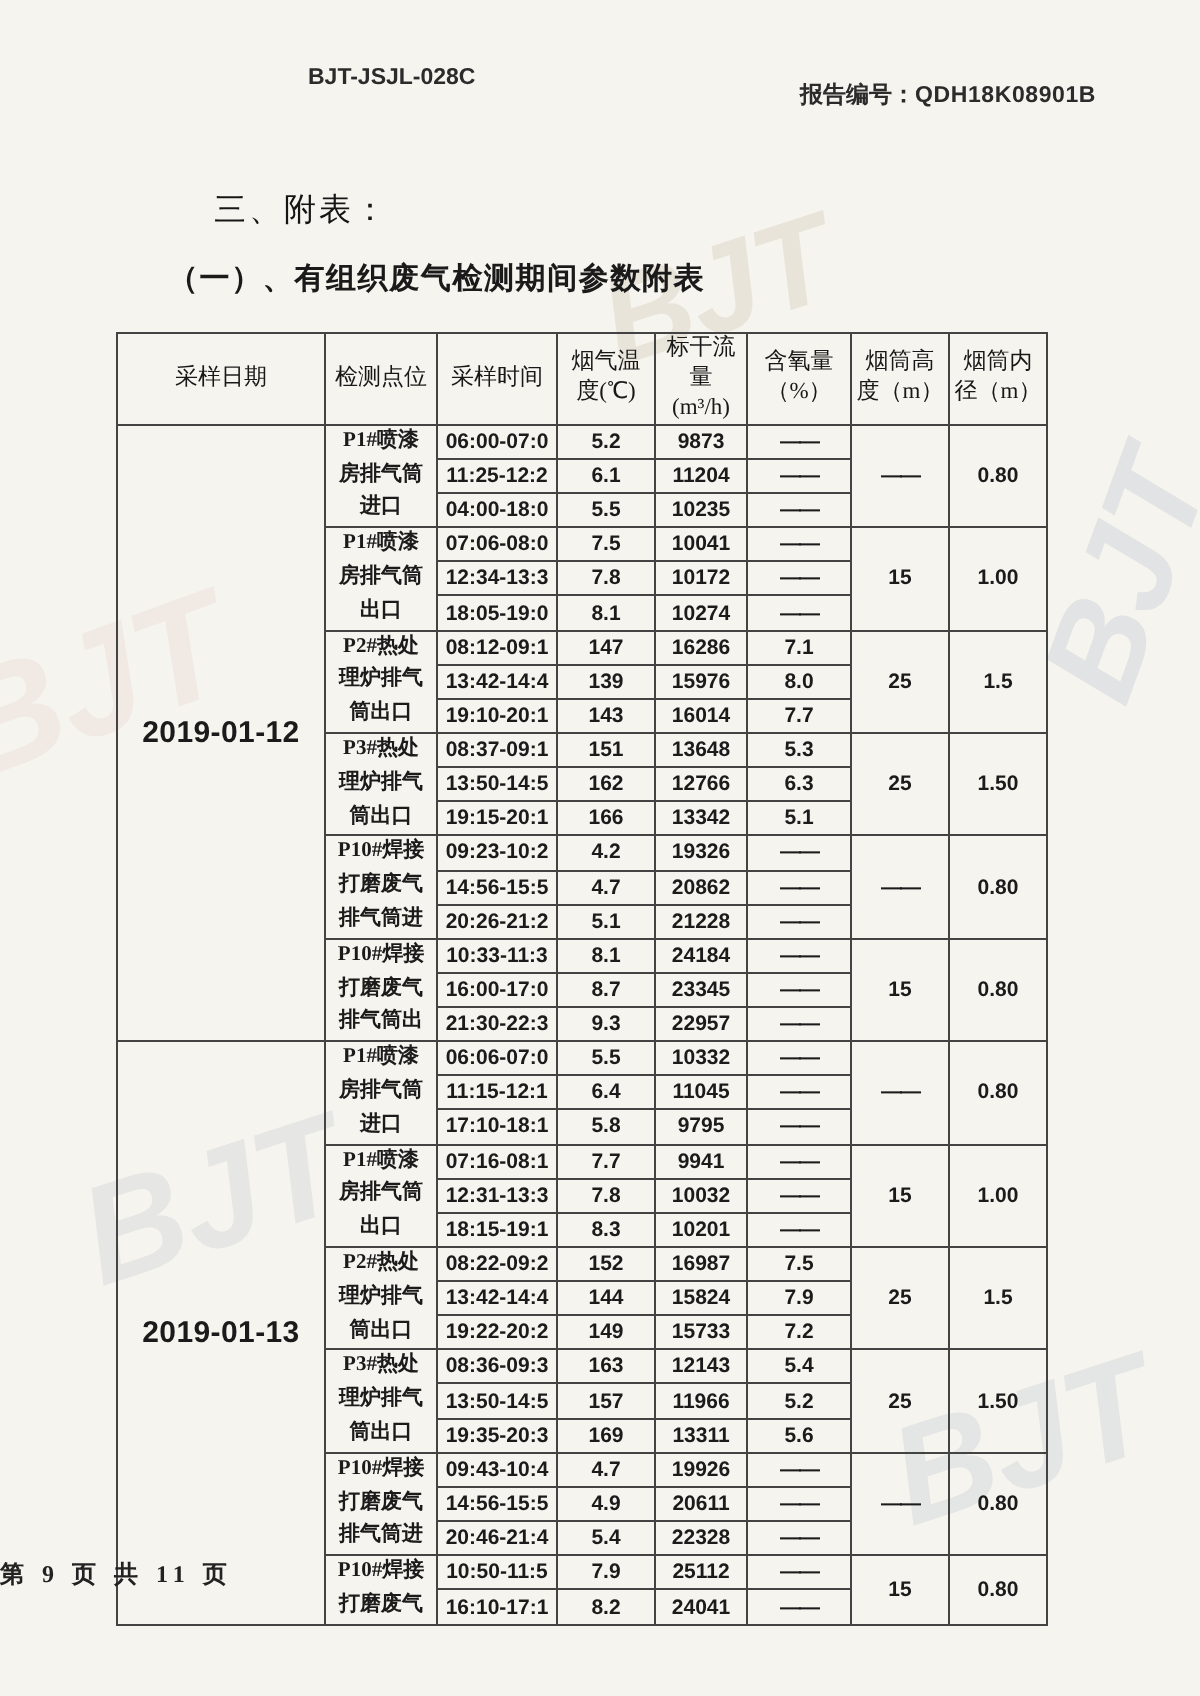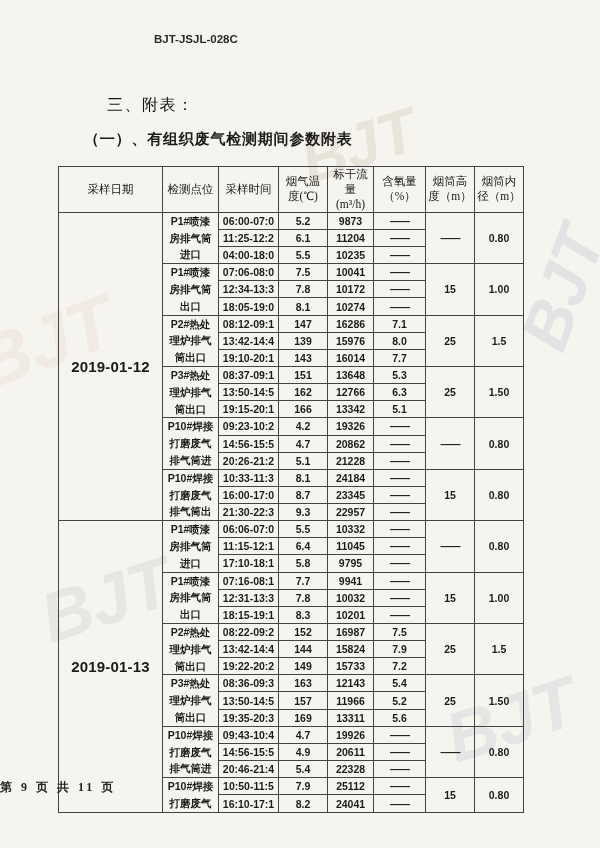--- a/index.html
+++ b/index.html
@@ -54,21 +54,21 @@
   }
   .params thead th{
     height:44px;font-weight:400;font-size:11.5px;line-height:1.3;
     white-space:pre-line;color:#181818;
   }
   .params td{
     font-family:"Liberation Sans",sans-serif;font-weight:700;font-size:10.5px;color:#1b1b1b;
   }
   td.c-date{font-size:15px;letter-spacing:0.2px;}
   td.c-point{
-    font-family:Liberation Sans, sans-serif;font-weight:600;font-size:10.5px;
+    font-family:Liberation Serif, serif;font-weight:600;font-size:10.5px;
     line-height:1.6;white-space:pre-line;
   }
   td.c-dash{letter-spacing:-1px;}
 
   .footer{
     position:absolute;left:0;right:0;top:779px;z-index:1;
     font-size:12px;letter-spacing:3px;color:#222;font-weight:600;
   }
 </style>
 </head>
@@ -77,20 +77,23 @@
 <div class="page">
 
   <div class="wm wm1">BJT</div>
   <div class="wm wm2">BJT</div>
   <div class="wm wm3">BJT</div>
   <div class="wm wm4">BJT</div>
   <div class="wm wm5">BJT</div>
 
   <div class="hdr-left">BJT-JSJL-028C</div>
 
+  <div class="hdr-right">
+    <span class="lbl">报告编号：</span><span class="num">QDH18K08901B</span>
+  </div>
 
   <div class="sec-title">三、附表：</div>
   <div class="tbl-title">（一）、有组织废气检测期间参数附表</div>
 
   <table class="params">
     <colgroup>
       <col style="width:104px">
         <col style="width:56px">
         <col style="width:60px">
         <col style="width:49px">

